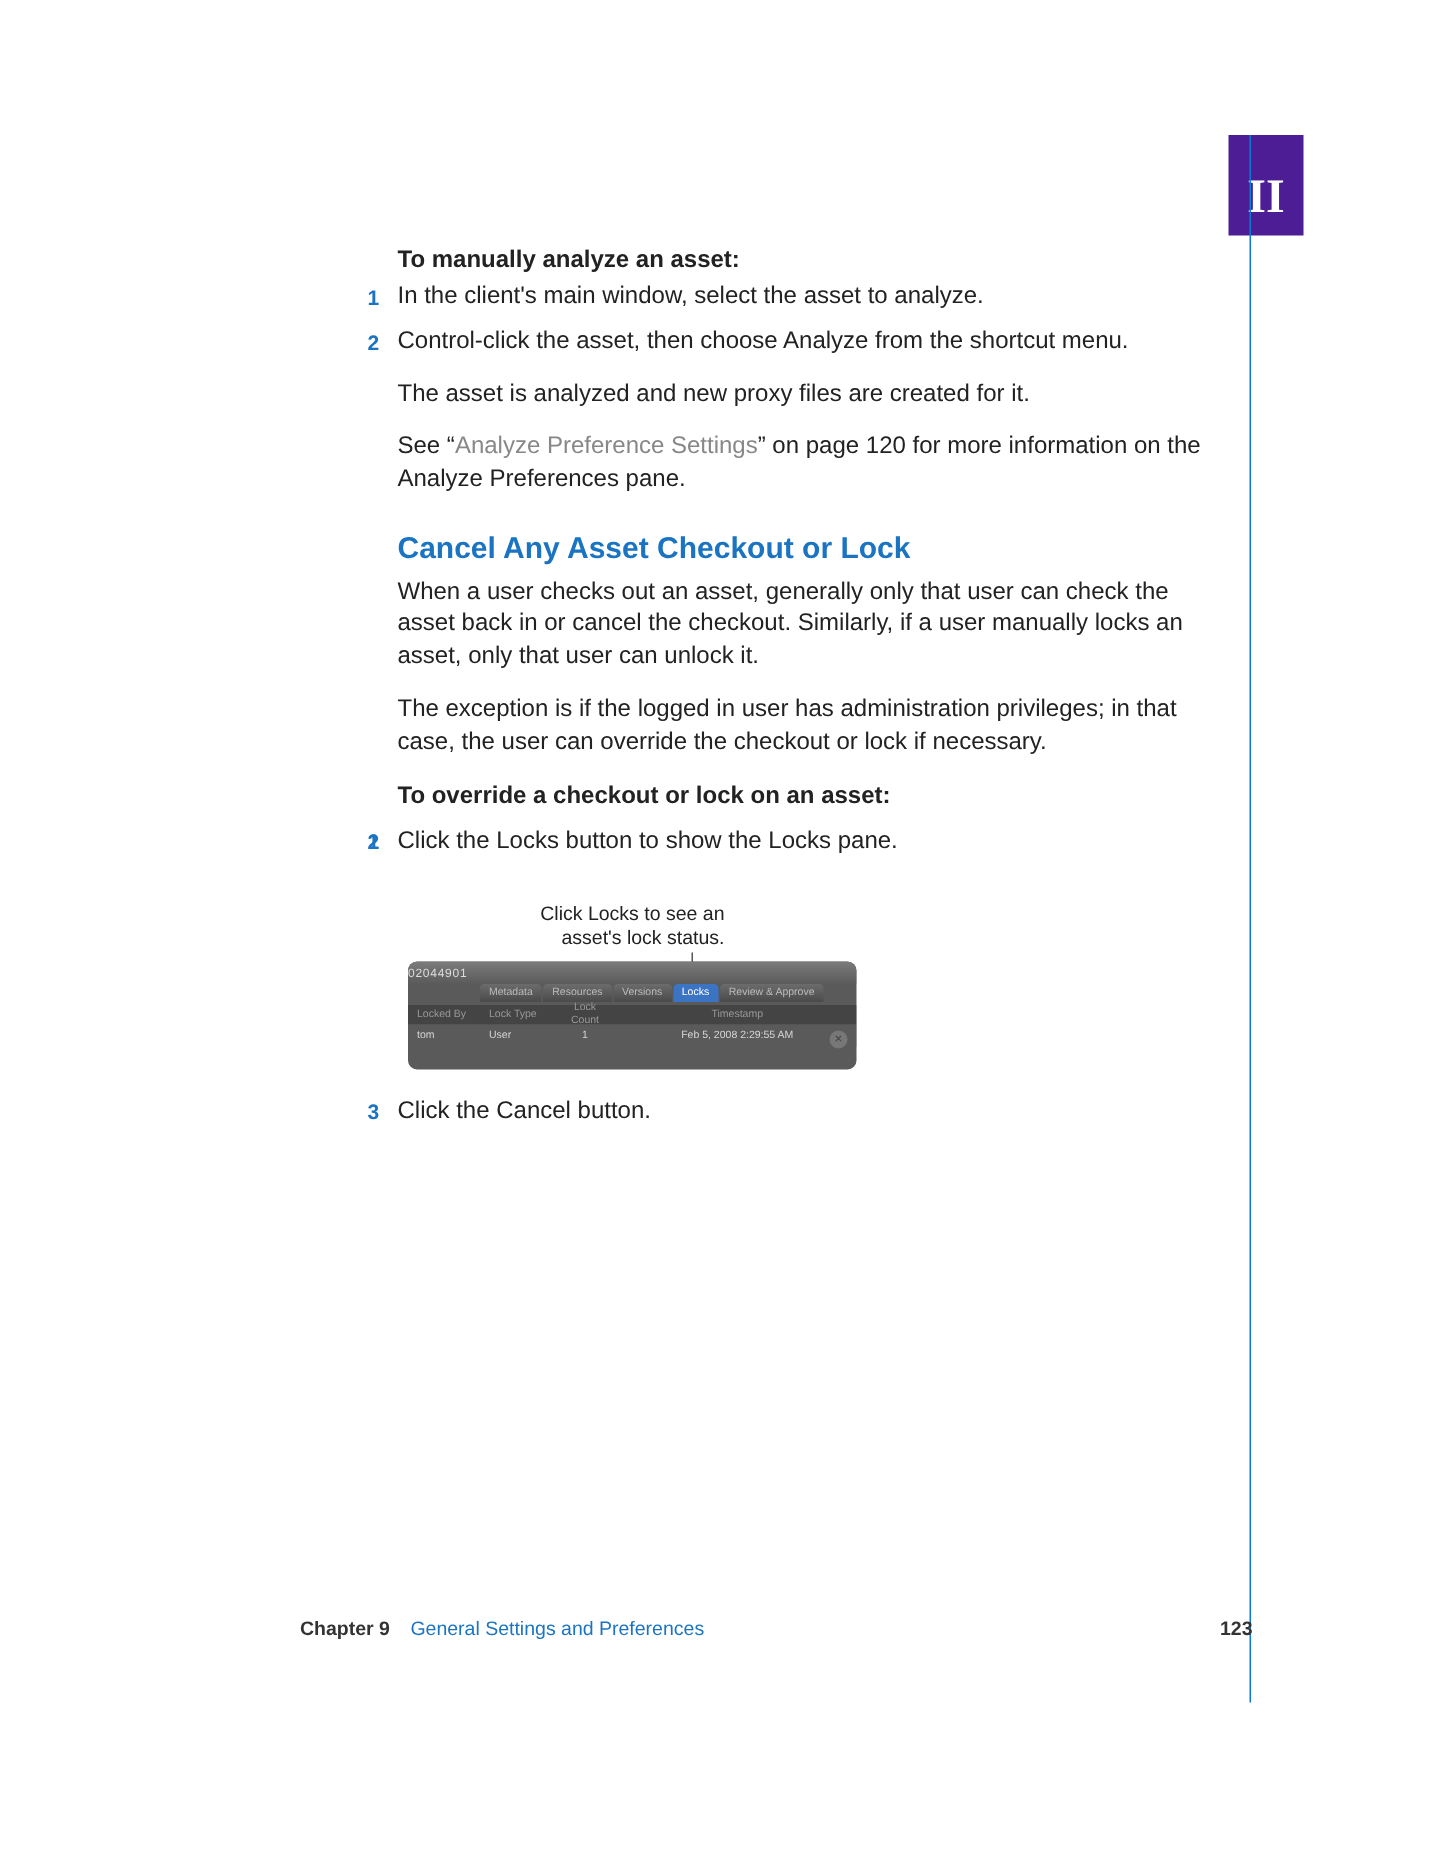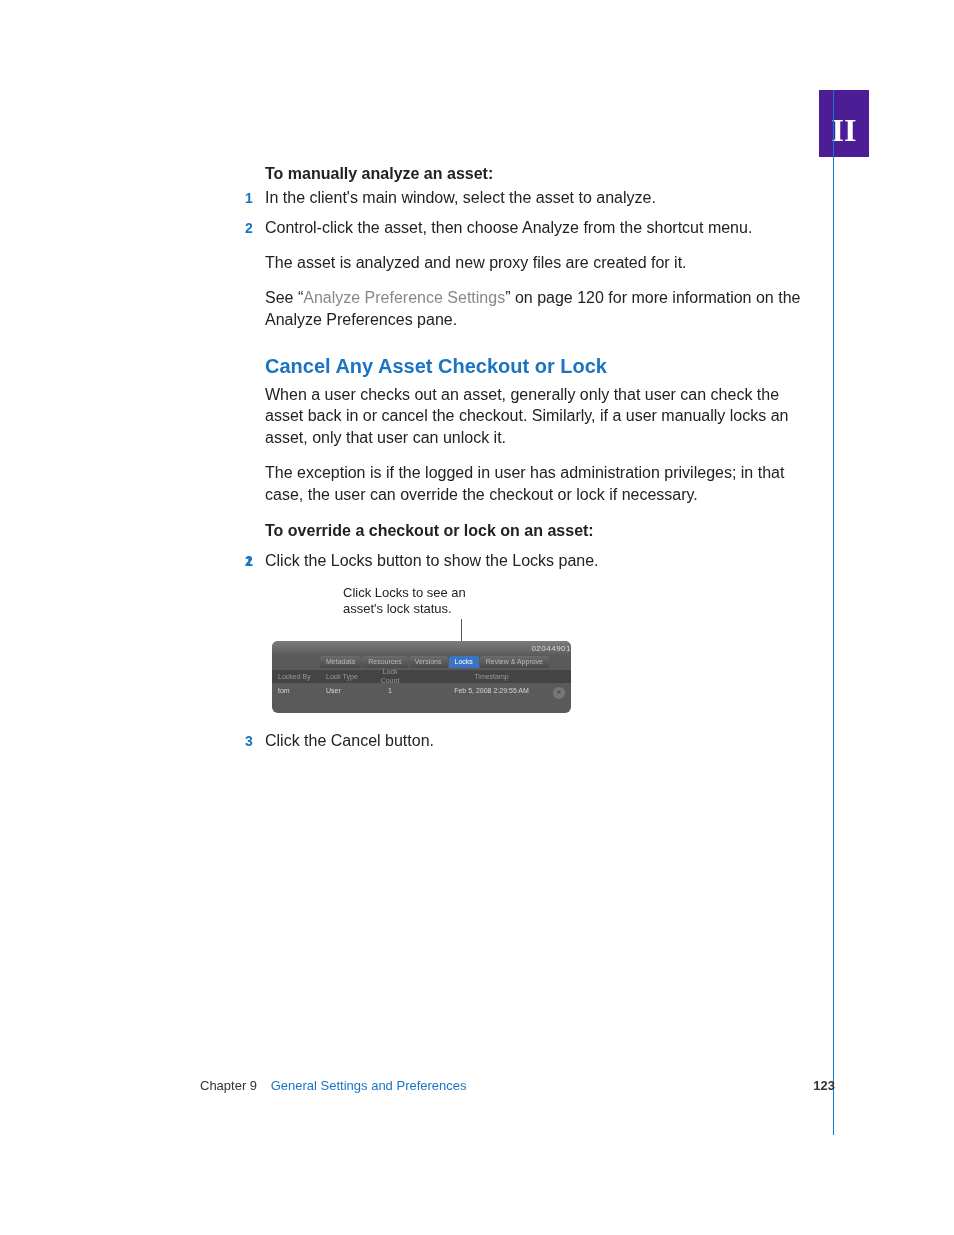--- a/index.html
+++ b/index.html
@@ -53,24 +53,24 @@
       margin-bottom: 4px;
     }
     
     .figure-wrap {
       position: relative;
       height: 145px;
       margin-top: 5px;
     }
     .callout-top {
       position: absolute;
-      top: 0; left: 78px;
+      top: 16px; left: 78px;
       width: 140px;
       font-size: 13px;
-      text-align: left;
+      text-align: right;
       line-height: 1.25;
     }
     .callout-top .line {
       position: absolute;
       top: 34px; left: 118px;
       width: 1px; height: 22px;
       background: #555;
     }
     .shot {
       position: absolute;
@@ -79,21 +79,21 @@
       height: 72px;
       background: #5a5a5a;
       border-radius: 6px;
       font-size: 8px;
       color: #cfcfcf;
       overflow: hidden;
     }
     .shot .titlebar {
       height: 15px;
       background: linear-gradient(#7c7c7c, #5a5a5a);
-      text-align: right;
+      text-align: left;
       line-height: 15px;
       color: #ddd;
       letter-spacing: .5px;
       font-size: 8px;
     }
     .shot .toolbar-row { position: relative; height: 14px; }
     .shot .tabs {
       position: absolute;
       left: 48px; top: 0;
       display: flex;
@@ -162,21 +162,21 @@
     
     .footer {
       position: absolute;
       left: 200px; bottom: 142px;
       width: 635px;
       font-size: 13px;
       display: flex;
       justify-content: space-between;
       color: #333;
     }
-    .footer .left b { font-weight: normal; }
+    .footer .left b { font-weight: bold; }
     .footer .left .chap-title { color: #1b74c1; margin-left: 10px; }
     .footer .right { font-weight: bold; }
     .page-rule {
       position: absolute;
       left: 833px; top: 90px;
       width: 1px; height: 1045px;
       background: #0a7bd6;
     }
   </style>
 </head>

